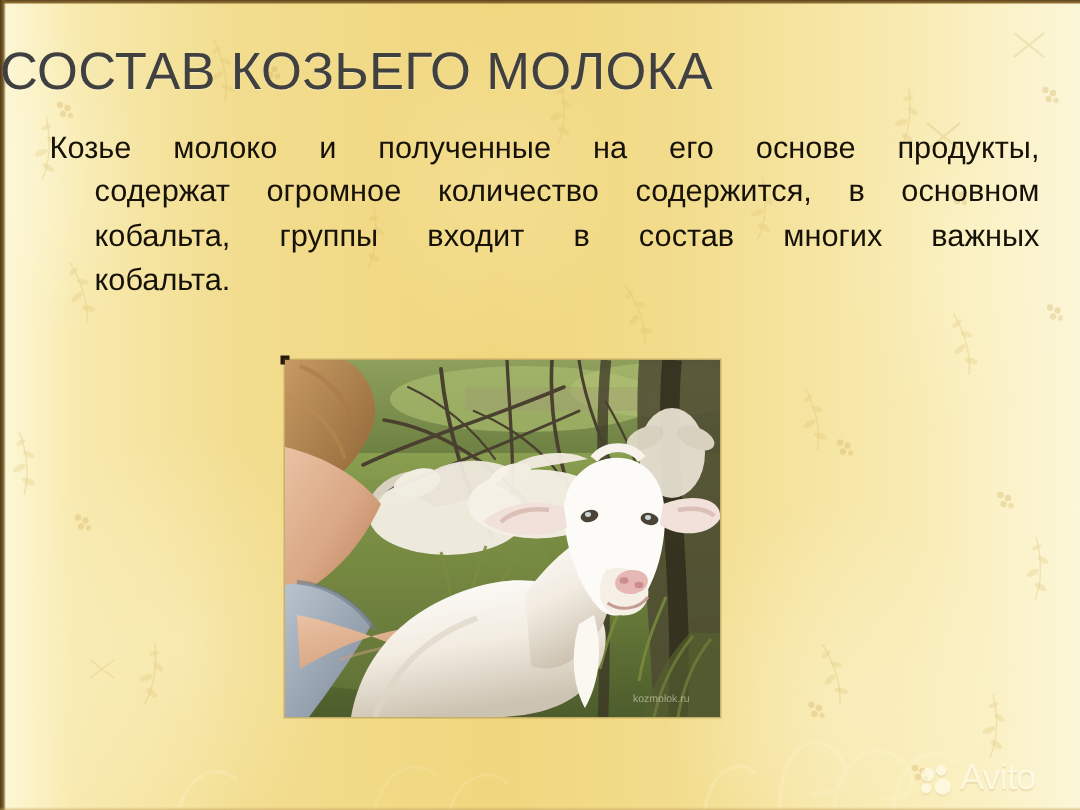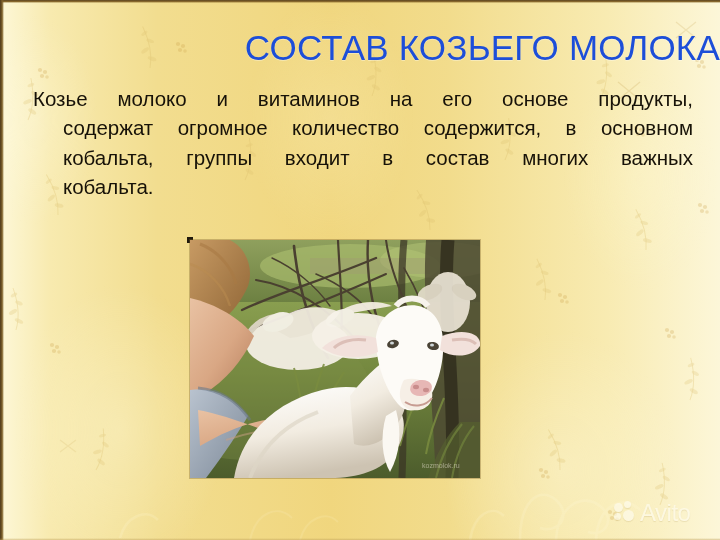--- a/index.html
+++ b/index.html
@@ -70,25 +70,25 @@
   }
   .edge-bottom{
     position:absolute; bottom:0; left:0; width:720px; height:2px;
     background:linear-gradient(to top, rgba(190,160,90,.55), rgba(190,160,90,0));
   }
 
   
   .title{
     position:absolute;
     left:0; right:0; top:27px;
-    text-align:right;
+    text-align:left;
     font-size:35px;
     line-height:42px;
     letter-spacing:.2px;
-    color:#1d4ed8;
+    color:#404040;
     font-weight:400;
     white-space:nowrap;
     text-shadow:0 1px 0 rgba(255,255,255,.35);
   }
 
   
   .body-text{
     position:absolute;
     left:33px; top:84px; width:660px;
     font-size:20.5px;
@@ -124,21 +124,21 @@
     position:absolute; left:187px; top:237px;
     width:6px; height:6px; background:#20190c;
   }
   .photo svg{ display:block; width:290px; height:238px; }
 
   
   .avito{
     position:absolute;
     left:614px; top:501px;
     width:96px; height:30px;
-    display:flex; align-items:flex-start; gap:4px;
+    display:flex; align-items:flex-end; gap:4px;
     opacity:.62;
   }
   .avito .dots{ position:relative; width:22px; height:21px; flex:0 0 22px; }
   .avito .dots i{
     position:absolute; border-radius:50%;
     background:#fffdf2;
     box-shadow:0 1px 1px rgba(150,120,50,.25);
   }
   .avito .dots i.d1{ left:0;  top:2px;  width:9px;  height:9px; }
   .avito .dots i.d2{ left:10px; top:0;  width:7px;  height:7px; }
@@ -225,21 +225,21 @@
     </svg>
   </div>
 
   <div class="edge-top"></div>
   <div class="edge-left"></div>
   <div class="edge-bottom"></div>
 
   <h1 class="title">СОСТАВ КОЗЬЕГО МОЛОКА</h1>
 
   <div class="body-text">
-    <span class="ln just">Козье молоко и витаминов на его основе продукты,</span>
+    <span class="ln just">Козье молоко и полученные на его основе продукты,</span>
     <span class="ln just indent">содержат огромное количество содержится, в основном</span>
     <span class="ln just indent">кобальта, группы входит в состав многих важных</span>
     <span class="ln lastline">кобальта.</span>
   </div>
 
   <div class="photo-handle"></div>
 
   <div class="photo">
     <svg viewBox="0 0 290 238" xmlns="http://www.w3.org/2000/svg">
       <defs>

